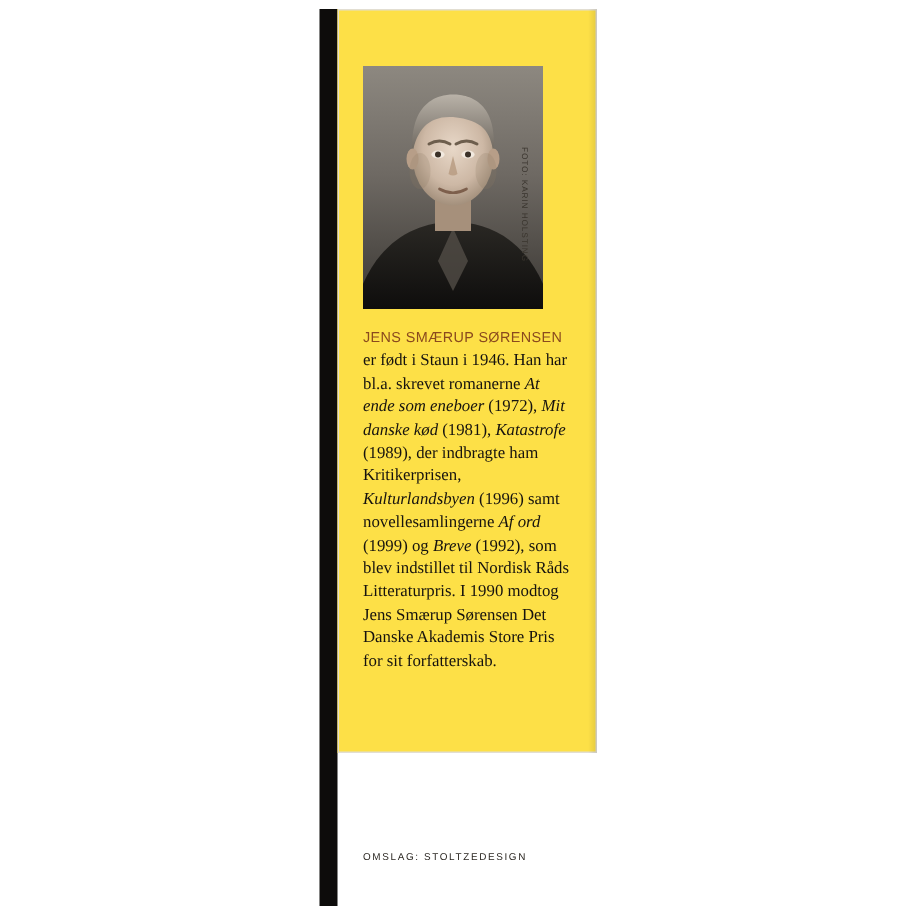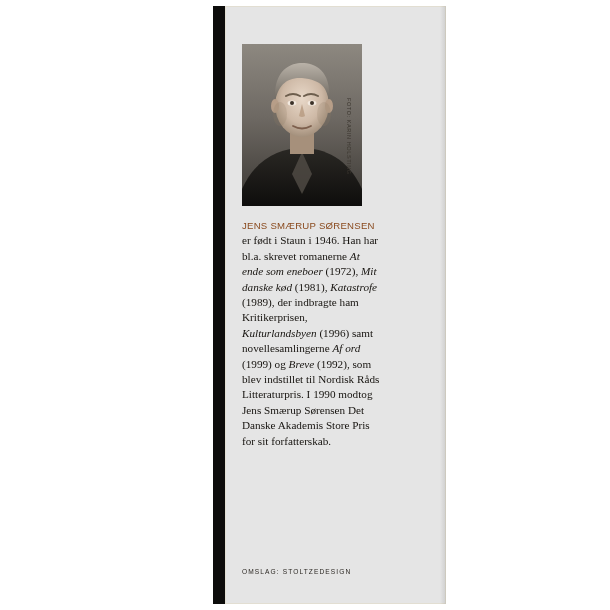--- a/index.html
+++ b/index.html
@@ -29,24 +29,23 @@
     height: 598px;
     background: #0d0c0b;
   }
 
   
   .flap {
     position: absolute;
     left: 225px;
     top: 6px;
     width: 173px;
-    height: 598px;
-    background: #e5e5e5;
+    height: 496px;
+    background: #fde047;
     box-shadow: 0 0 0 1px #e2ded2 inset;
-    padding-left: 48px;
   }
   .flap::after {
     content: "";
     position: absolute;
     right: 0;
     top: 0;
     width: 6px;
     height: 100%;
     background: linear-gradient(to right, rgba(0,0,0,0.00), rgba(0,0,0,0.10));
   }

